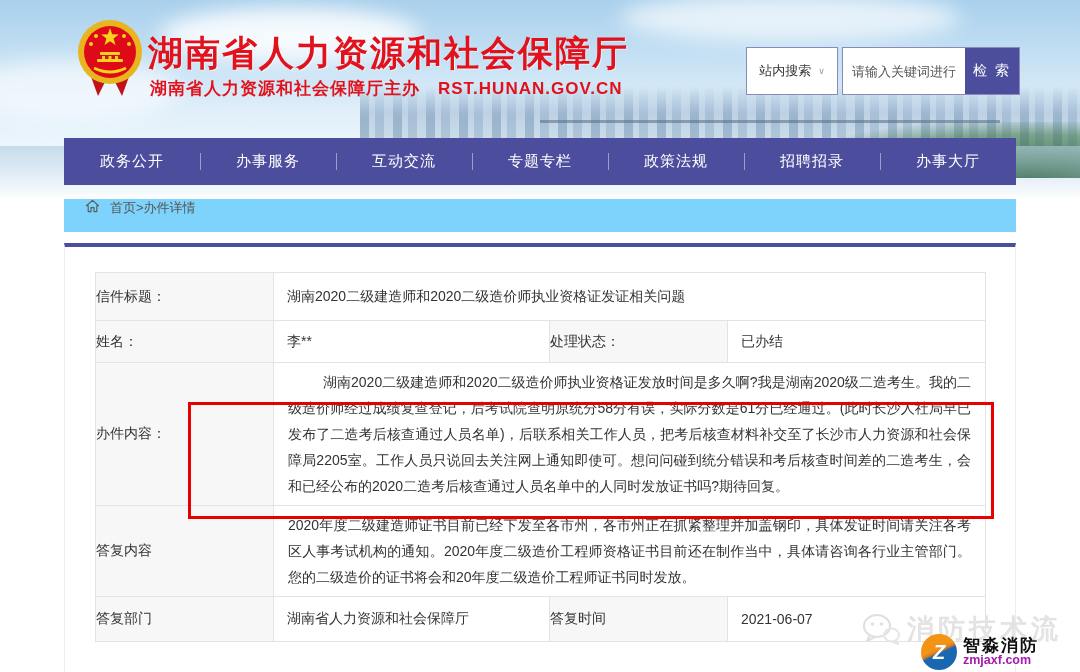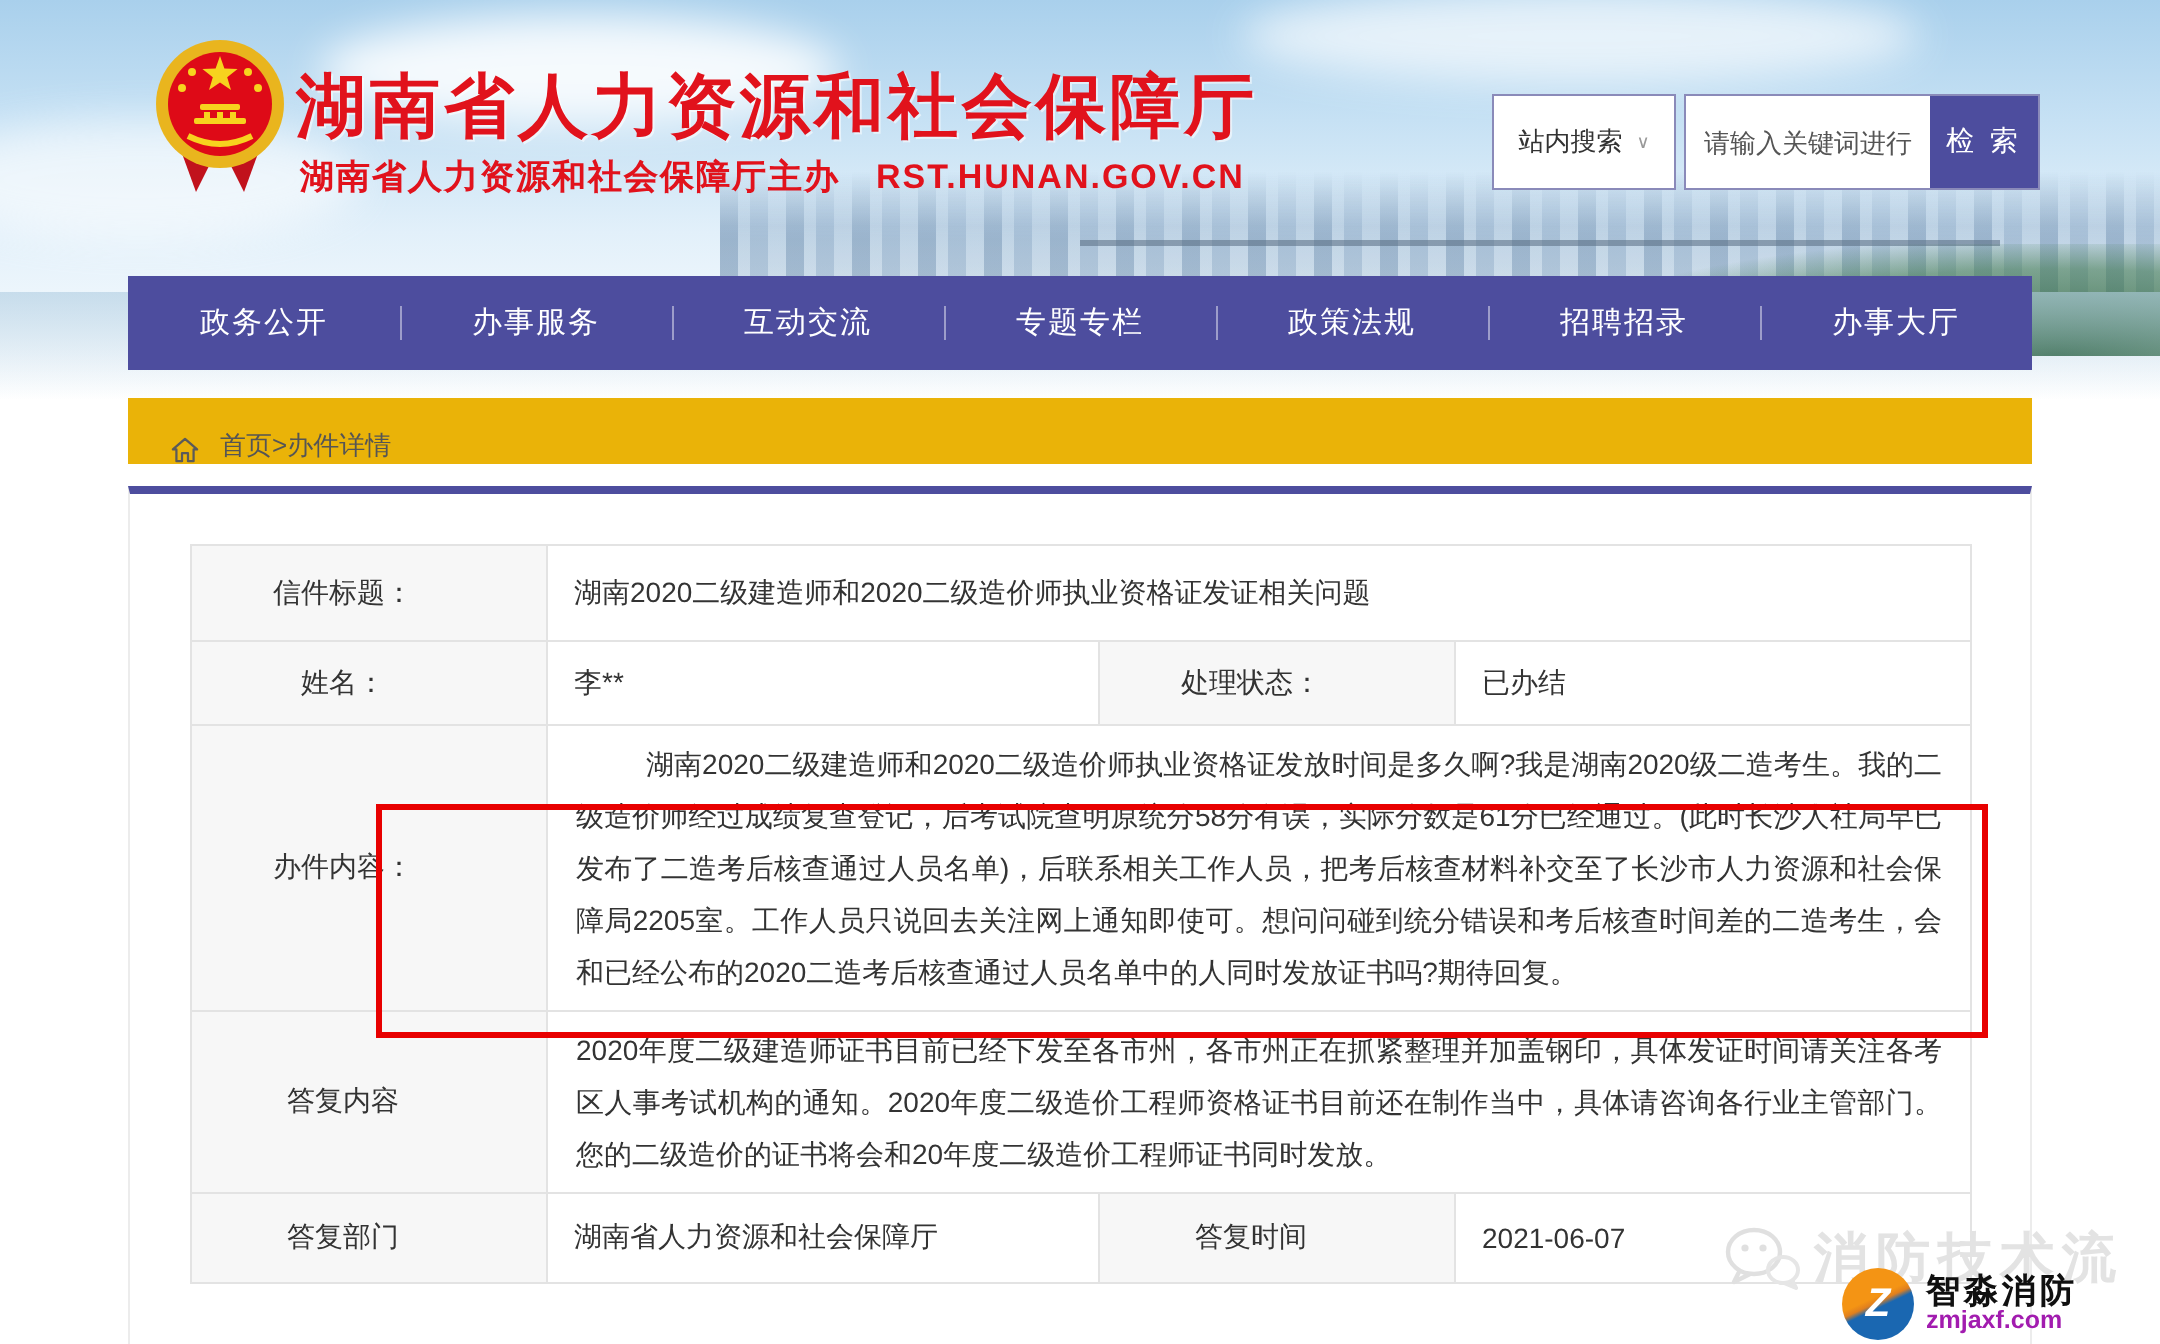--- a/index.html
+++ b/index.html
@@ -46,31 +46,31 @@
                 cursor:pointer; font-family:inherit; }
 
   
   .nav { position:absolute; left:64px; top:138px; width:952px; height:47px; background:#4d4d9e; display:flex; z-index:2; }
   .nav-item { flex:1; display:flex; align-items:center; justify-content:center; color:#fff; font-size:15px;
               position:relative; cursor:pointer; letter-spacing:1px; }
   .nav-item + .nav-item::before { content:""; position:absolute; left:0; top:15px; height:17px; width:1px;
               background:rgba(255,255,255,.45); }
 
   
-  .breadcrumb { position:absolute; left:64px; top:199px; width:952px; height:33px; background:#eab308;
-                display:flex; align-items:flex-end; padding-left:21px; gap:10px; color:#555; font-size:13px; }
+  .breadcrumb { position:absolute; left:64px; top:199px; width:952px; height:33px; background:#7dd3fc;
+                display:flex; align-items:flex-start; padding-left:21px; gap:10px; color:#555; font-size:13px; }
 
   
   .panel { position:absolute; left:64px; top:243px; width:952px; height:429px; background:#fff;
            border-top:4px solid #4d4d9e; border-left:1px solid #ececec; border-right:1px solid #ececec; }
 
   .detail-table { position:absolute; left:95px; top:272px; width:890px; border-collapse:collapse;
                   table-layout:fixed; background:#fff; z-index:3; }
   .detail-table td { border:1px solid #e3e3e3; font-size:14px; color:#333; vertical-align:middle; }
-  td.lbl { background:#f7f7f7; text-align:center; padding-right:26px; }
+  td.lbl { background:#f7f7f7; text-align:left; padding-right:26px; }
   td.val { padding-left:13px; background:#fff; }
   .para { padding:6px 14px; line-height:26px; text-align:justify; }
   .para.indent { text-indent:2.5em; }
   tr.r1 { height:48px; } tr.r2 { height:42px; } tr.r3 { height:42px; }
   tr.r4 { height:118px; } tr.r5 { height:88px; } tr.r6 { height:45px; }
 
   .red-box { position:absolute; left:188px; top:402px; width:806px; height:117px;
              border:3px solid #e80000; z-index:6; pointer-events:none; }
 
   

